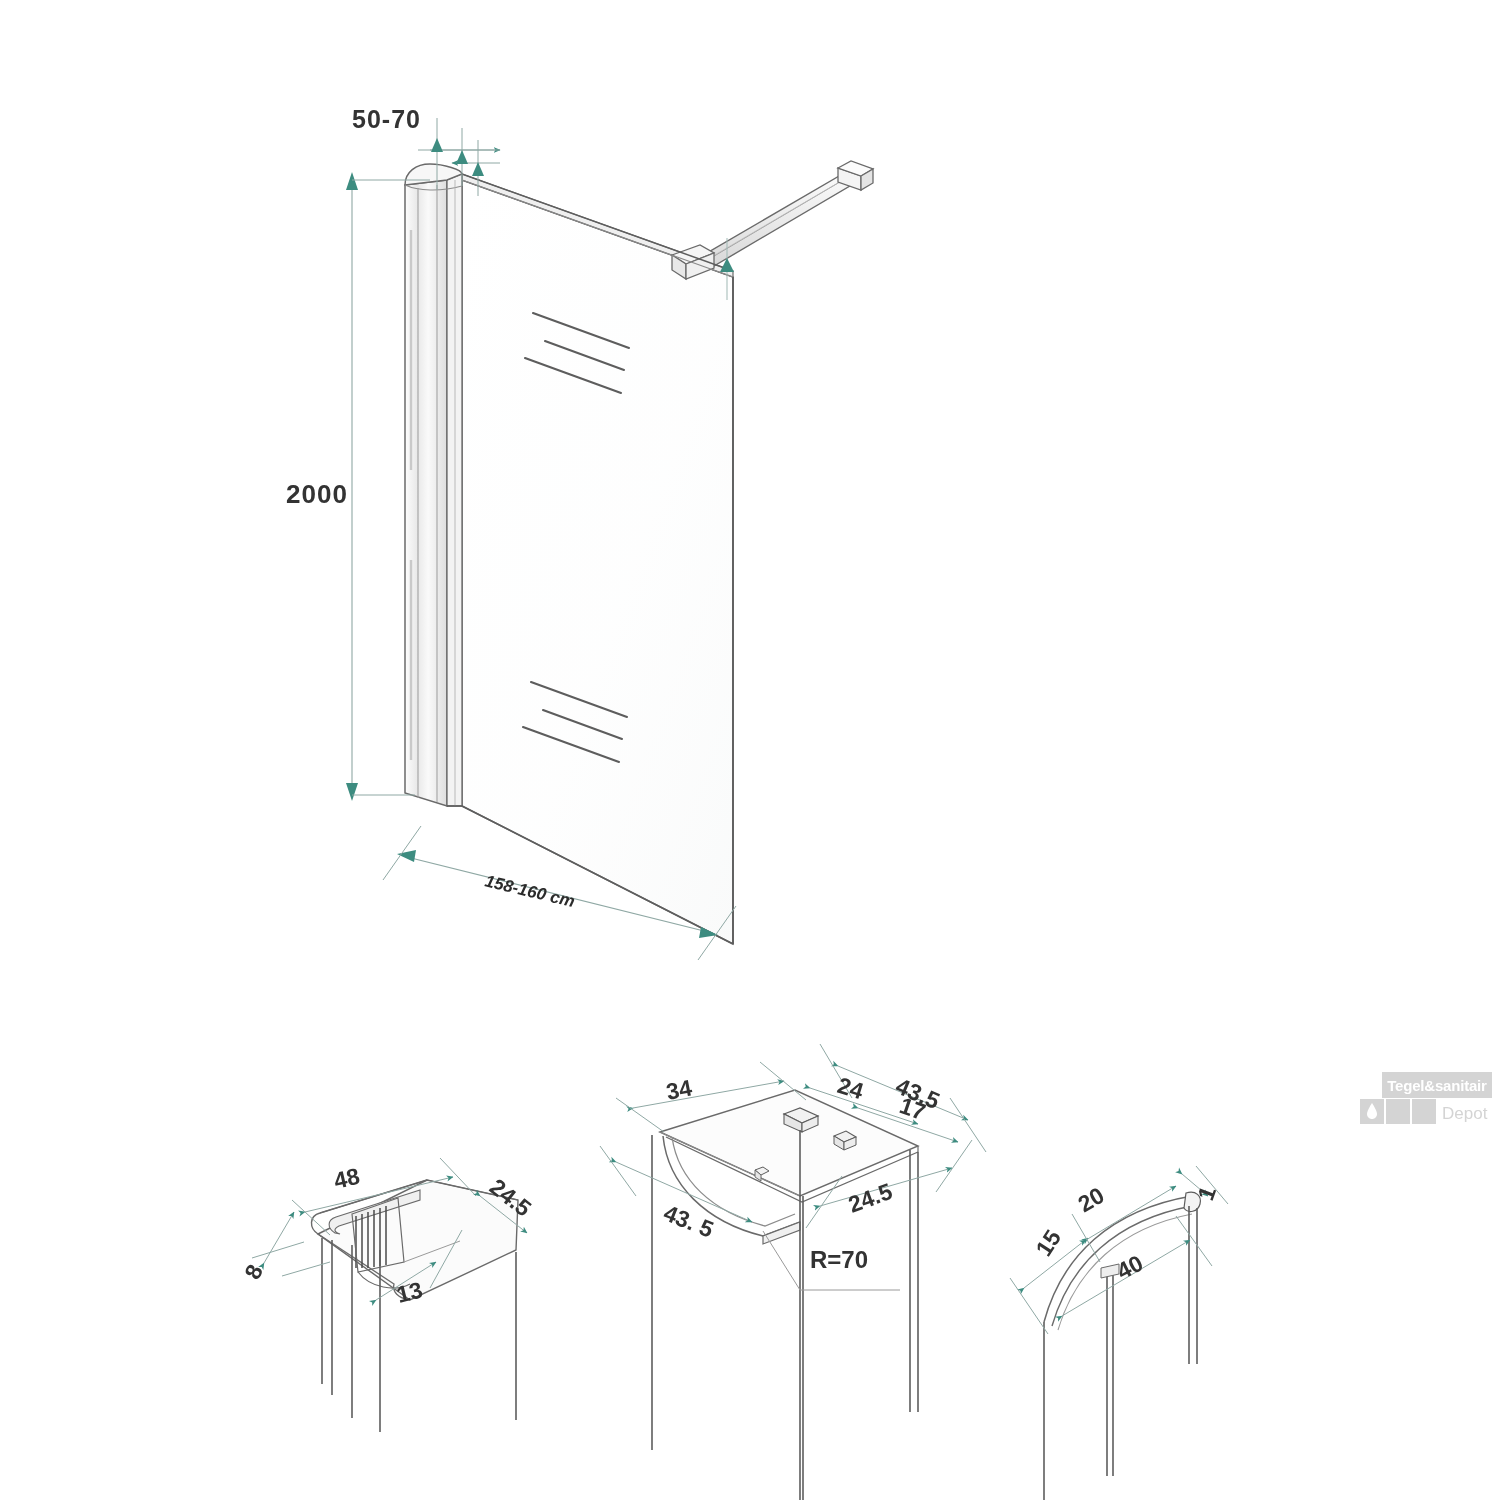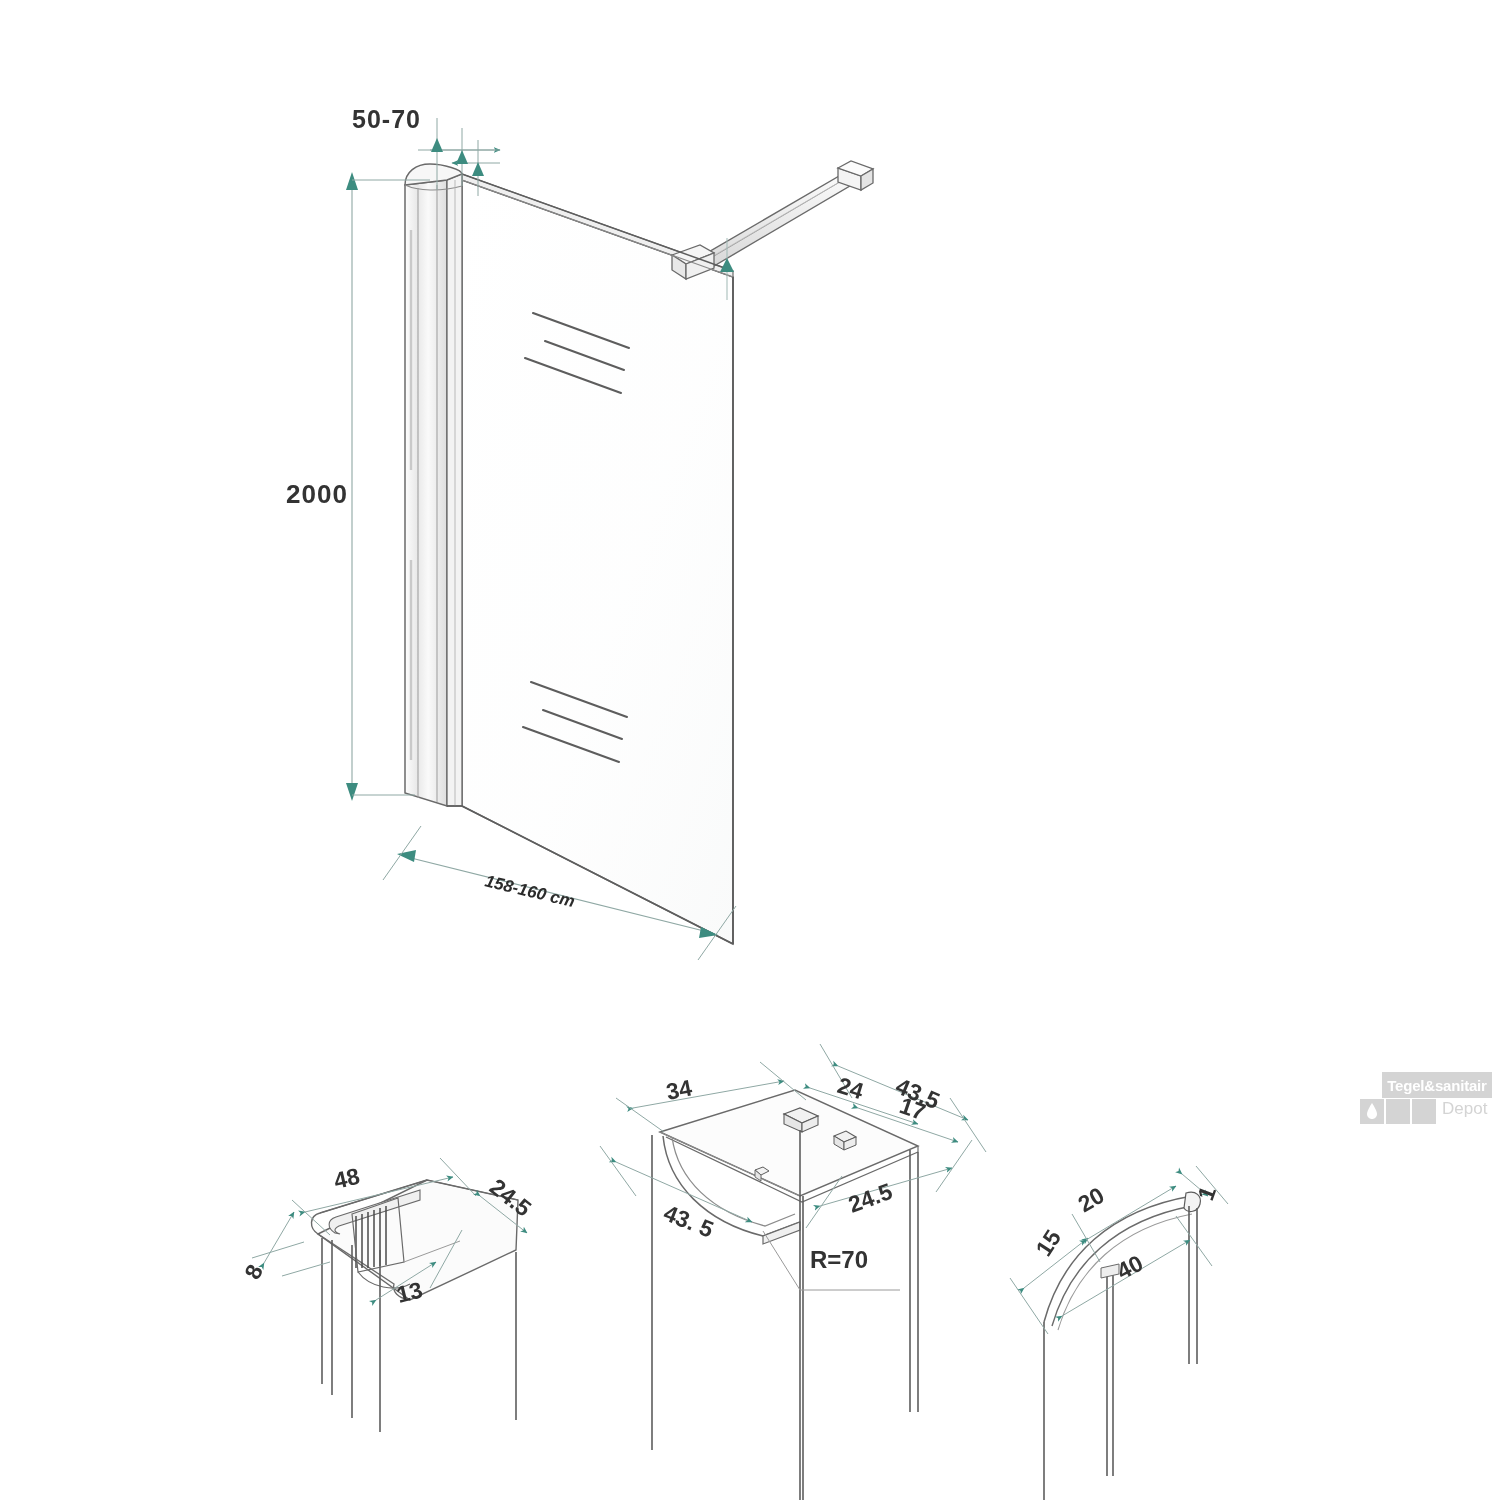--- a/index.html
+++ b/index.html
@@ -29,21 +29,21 @@
     position:absolute;left:22px;top:0;width:110px;height:26px;
     background:#d4d4d4;
     display:flex;align-items:center;justify-content:center;
   }
   #wm-bar span{
     color:#ffffff;font-size:15px;font-weight:700;letter-spacing:-0.2px;
     font-family:"Liberation Sans", sans-serif;white-space:nowrap;
   }
   #wm-row{
     position:absolute;left:0;top:27px;width:132px;height:25px;
-    display:flex;align-items:flex-start;
+    display:flex;align-items:flex-end;
   }
   .wm-sq{width:24px;height:25px;background:#d4d4d4;margin-right:2px;}
   .wm-sq.first{position:relative;}
   #wm-drop{
     position:absolute;left:7px;top:4px;width:10px;height:16px;
   }
   #wm-depot{
     color:#d4d4d4;font-size:17px;font-weight:400;margin-left:4px;
     font-family:"Liberation Sans", sans-serif;
   }

